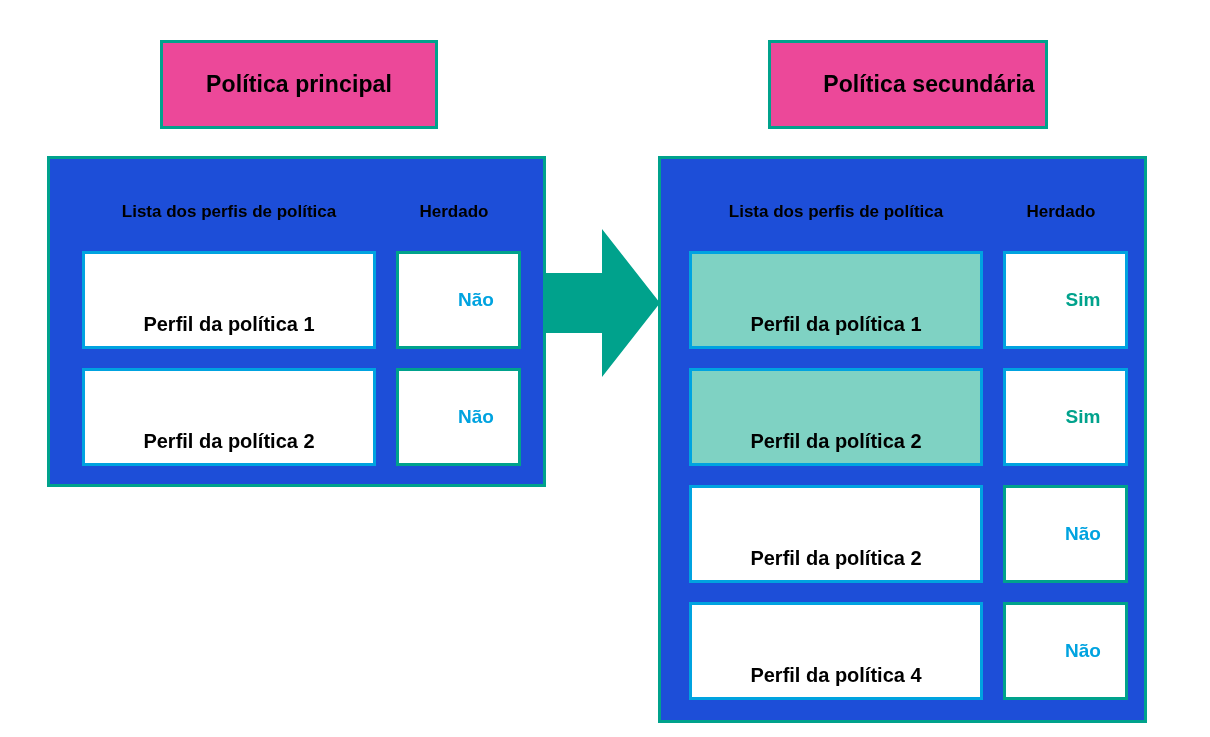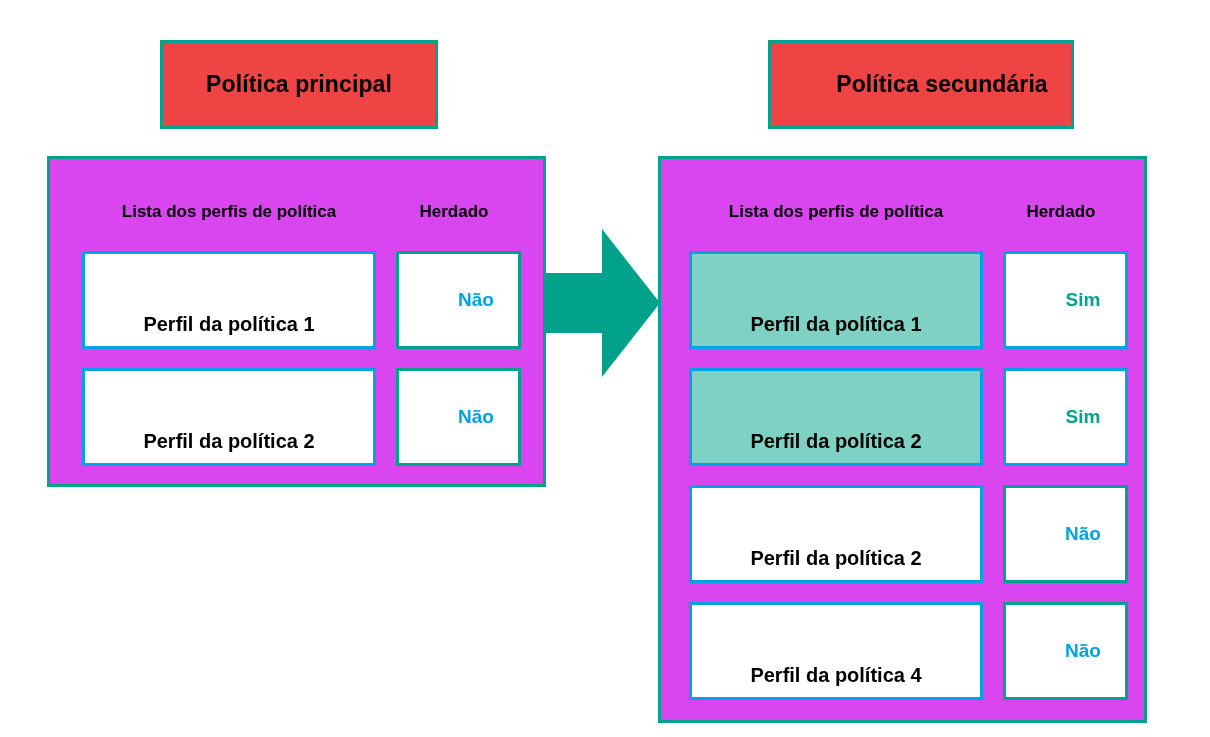--- a/index.html
+++ b/index.html
@@ -18,39 +18,39 @@
     height: 737px;
     background: #ffffff;
     overflow: hidden;
   }
 
   
   .title-box {
     position: absolute;
     box-sizing: border-box;
     border: 3px solid var(--teal);
-    background: #ef4444;
+    background: #ec4899;
     display: flex;
     align-items: center;
     justify-content: center;
   }
   .title-box .title-text {
     font-size: 23px;
     font-weight: bold;
     color: #000000;
     letter-spacing: 0.1px;
     white-space: nowrap;
   }
 
   
   .panel {
     position: absolute;
     box-sizing: border-box;
     border: 3px solid var(--teal);
-    background: #d946ef;
+    background: #1d4ed8;
   }
 
   
   .col-headers {
     position: absolute;
     left: 0;
     right: 0;
     display: flex;
     align-items: center;
   }
@@ -125,21 +125,21 @@
 </style>
 </head>
 <body>
 
 <div id="stage" style="background: rgb(255, 255, 255);">
 
   <div class="title-box" id="left-title-box" style="left:160px; top:40px; width:278px; height:89px;">
     <span class="title-text">Política principal</span>
   </div>
 
-  <div class="title-box" id="right-title-box" style="left:768px; top:40px; width:306px; height:89px;padding-left:42px;">
+  <div class="title-box" id="right-title-box" style="left:768px; top:40px; width:280px; height:89px;padding-left:42px;">
     <span class="title-text">Política secundária</span>
   </div>
 
   <div class="panel" id="left-panel" style="left:47px; top:156px; width:499px; height:331px;">
 
     <div class="col-headers" style="top:40px; height:26px;">
       <div class="col-head" style="position:absolute; left:32px; width:294px;">Lista dos perfis de política</div>
       <div class="col-head" style="position:absolute; left:340px; width:128px;">Herdado</div>
     </div>
 

